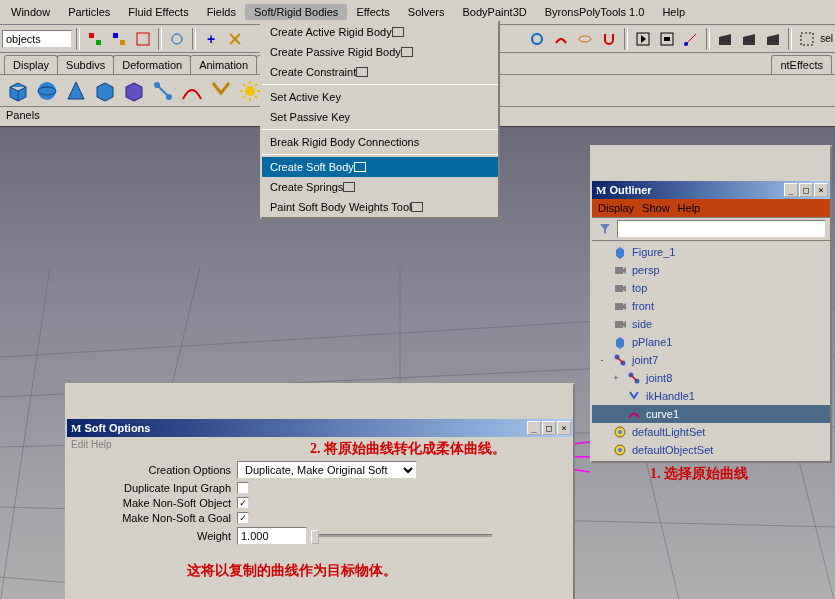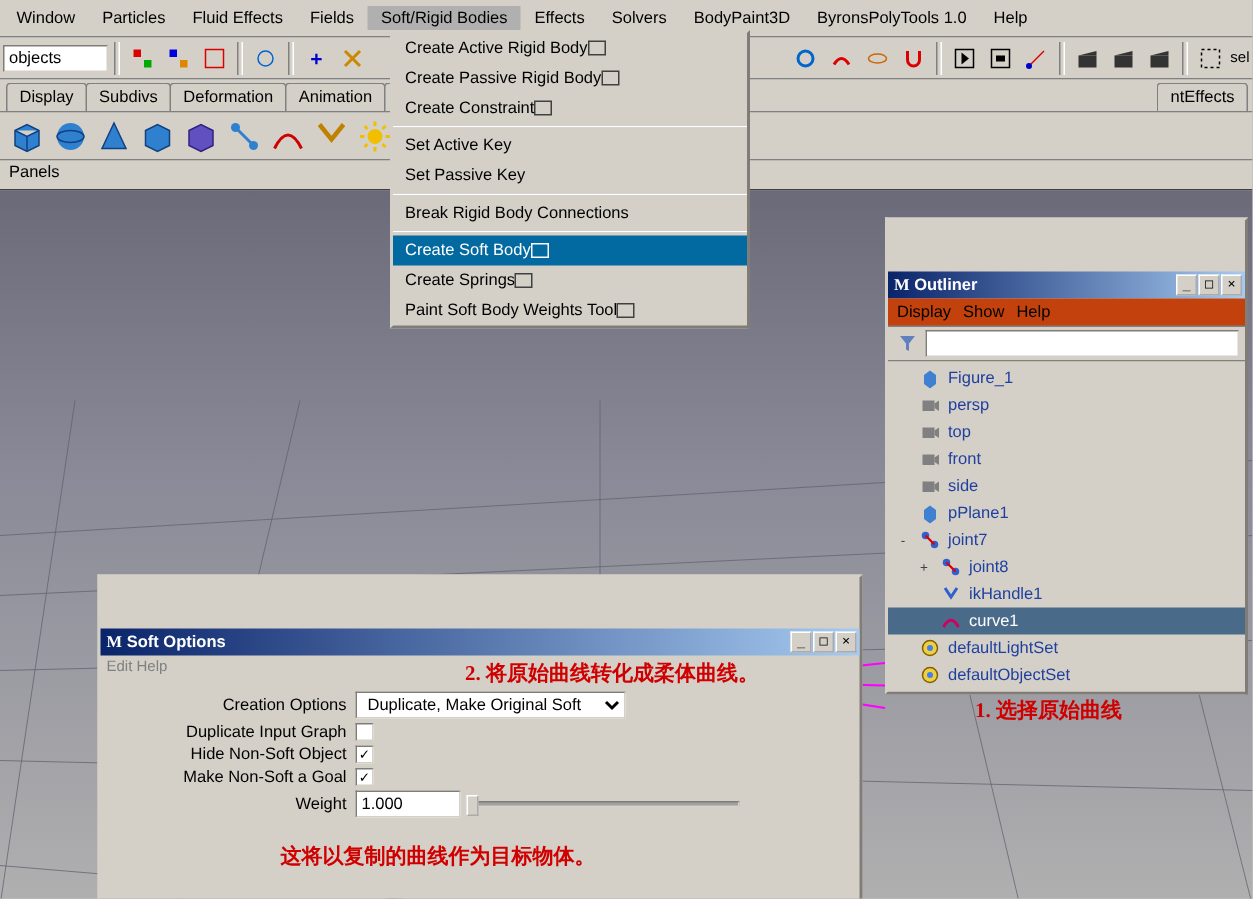--- a/index.html
+++ b/index.html
@@ -342,21 +342,21 @@
       <select class="field" style="width:180px">
         <option>Duplicate, Make Original Soft</option>
       </select>
     </div>
     <div id="checks">
         <div class="row">
           <span class="lbl">Duplicate Input Graph</span>
           <span class="cb"></span>
         </div>
         <div class="row">
-          <span class="lbl">Hide Non-Soft Object</span>
+          <span class="lbl">Make Non-Soft Object</span>
           <span class="cb">✓</span>
         </div>
         <div class="row">
           <span class="lbl">Make Non-Soft a Goal</span>
           <span class="cb">✓</span>
         </div>
       </div>
     <div class="row">
       <span class="lbl">Weight</span>
       <input class="field" style="width: 70px;" value="1.000">

